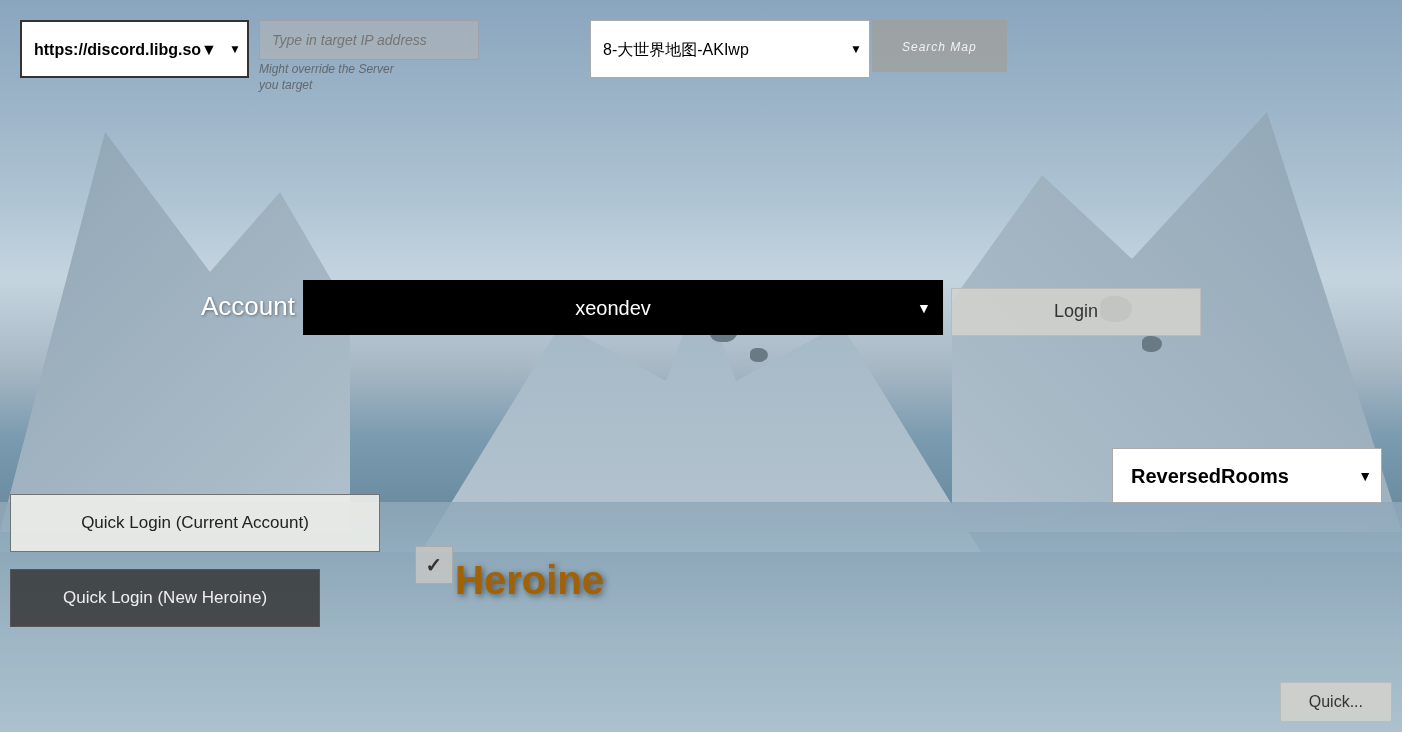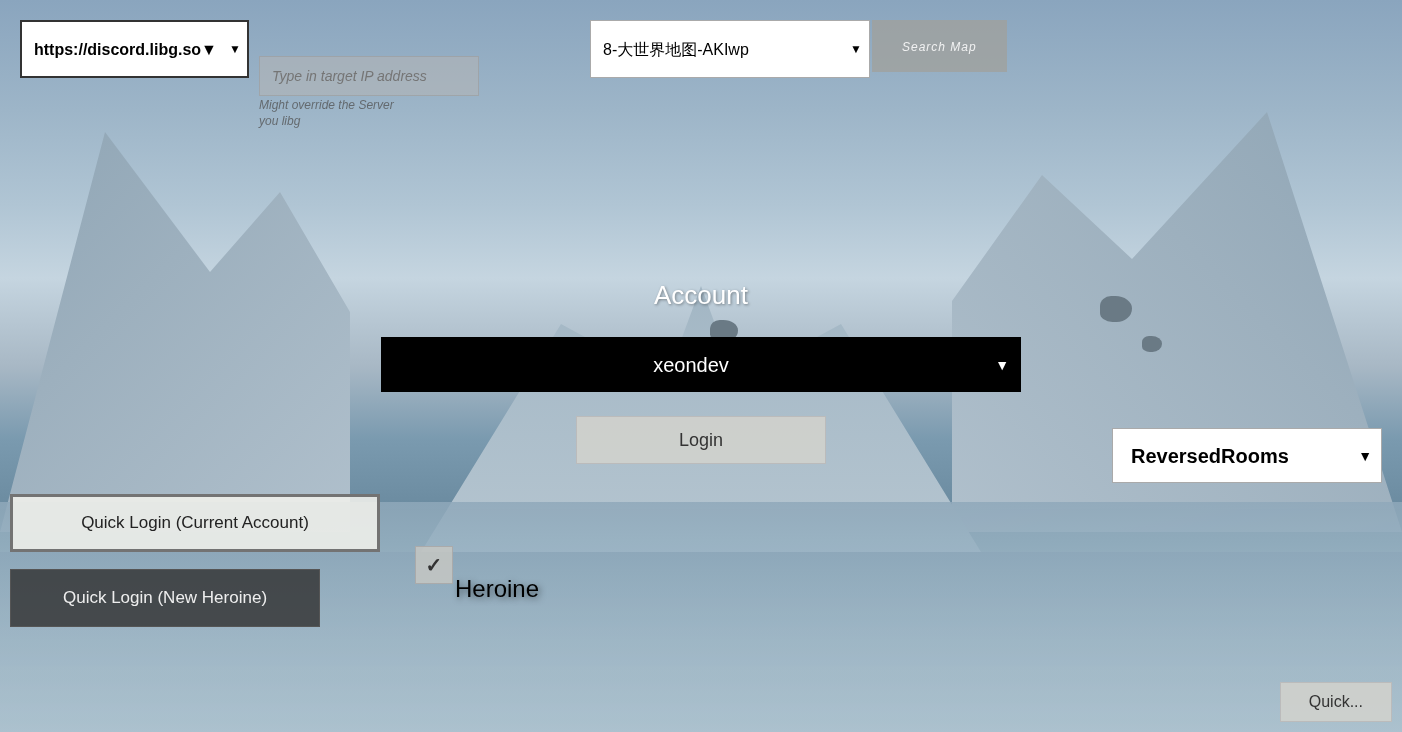--- a/index.html
+++ b/index.html
@@ -129,21 +129,20 @@
       right: 8px;
       top: 50%;
       transform: translateY(-50%);
       pointer-events: none;
       font-size: 12px;
     }
 
     .ip-input-wrapper {
       display: flex;
       flex-direction: column;
-      margin-top: 36px;
     }
 
     .ip-input {
       background: rgba(180, 180, 180, 0.55);
       border: 1px solid rgba(150,150,150,0.5);
       padding: 8px 12px;
       font-size: 14px;
       color: #555;
       width: 220px;
       height: 40px;
@@ -200,23 +199,23 @@
       letter-spacing: 1px;
     }
 
     
     .account-section {
       position: absolute;
       top: 280px;
       left: 50%;
       transform: translateX(-50%);
       display: flex;
-      flex-direction: column;
+      flex-direction: row;
       align-items: center;
-      gap: 16px;
+      gap: 8px;
       z-index: 10;
     }
 
     .account-label {
       color: white;
       font-size: 26px;
       font-weight: 400;
       margin-bottom: 10px;
       text-shadow: 1px 1px 3px rgba(0,0,0,0.4);
     }
@@ -290,21 +289,21 @@
       pointer-events: none;
       font-size: 14px;
     }
 
     
     .quick-login-current {
       position: absolute;
       bottom: 180px;
       left: 10px;
       background: rgba(240, 240, 235, 0.88);
-      border: 3px solid #737373;
+      border: 1px solid #737373;
       padding: 14px 22px;
       font-size: 17px;
       cursor: pointer;
       width: 370px;
       height: 58px;
       z-index: 10;
       color: #222;
     }
 
     .quick-login-new {
@@ -320,23 +319,23 @@
       height: 58px;
       z-index: 10;
       color: #eee;
     }
 
     
     .heroine-label {
       position: absolute;
       bottom: 130px;
       left: 455px;
-      color: #000000;
-      font-size: 24px;
-      font-weight: normal;
+      color: #a16207;
+      font-size: 40px;
+      font-weight: bold;
       text-shadow: 2px 2px 6px rgba(0,0,0,0.5);
       z-index: 10;
       line-height: 1.1;
       text-align: center;
     }
 
     
     .checkbox-wrapper {
       position: absolute;
       bottom: 148px;
@@ -401,21 +400,21 @@
     <select class="server-select">
       <option>https://discord.libg.so▼</option>
     </select>
     <span class="server-select-arrow">▼</span>
   </div>
 
   <div class="ip-input-wrapper">
     <input class="ip-input" type="text" placeholder="Type in target IP address" style="">
     <span class="ip-hint">
       <span>Might override the Server</span><br>
-      <span>you libg</span>
+      <span>you target</span>
     </span>
   </div>
 </div>
 
 <div class="map-select-wrapper">
   <div style="position:relative;">
     <select class="map-select">
       <option>8-大世界地图-AKIwp</option>
     </select>
     <span class="map-select-arrow">▼</span>
@@ -430,21 +429,21 @@
     <select class="account-select">
       <option>xeondev</option>
     </select>
     <span class="account-arrow">▼</span>
   </div>
 
   <button class="login-btn">Login</button>
 </div>
 
 <div class="server-type-wrapper">
-  <div style="position:relative;">
+  <div style="position:relative;margin-top:20px;">
     <select class="server-type-select">
       <option>ReversedRooms</option>
     </select>
     <span class="server-type-arrow">▼</span>
   </div>
 </div>
 
 <button class="quick-login-current">Quick Login (Current Account)</button>
 
 <button class="quick-login-new">Quick Login (New Heroine)</button>

